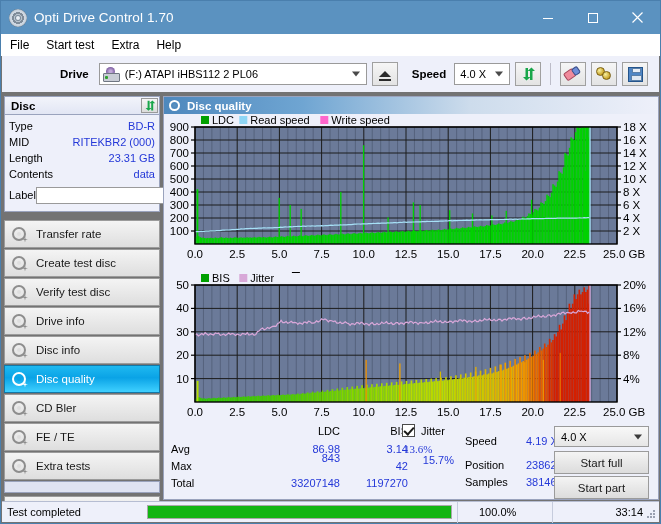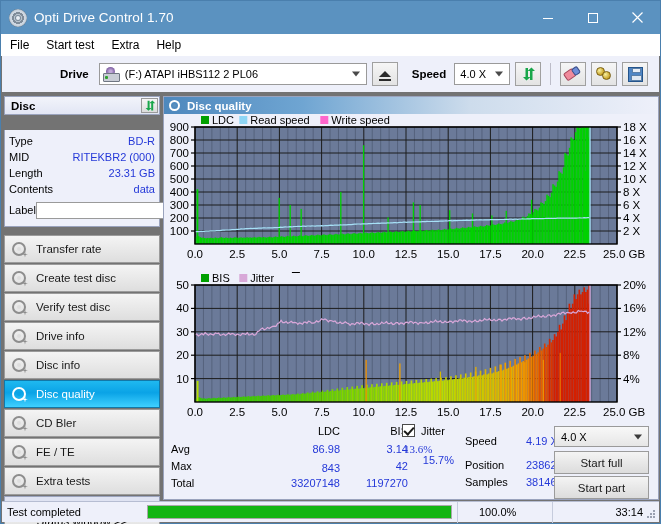--- a/index.html
+++ b/index.html
@@ -105,21 +105,20 @@
     display:flex;align-items:center;padding-left:6px;font-weight:bold;font-size:11.5px;position:relative;
   }
   .disc-head .btn-refresh{
     position:absolute;right:1px;top:1px;width:17px;height:15px;
     background:linear-gradient(#f6f6f6,#dcdcdc);border:1px solid #9a9a9a;box-sizing:border-box;
     display:flex;align-items:center;justify-content:center;
   }
   .disc-body{
     border:1px solid #9aa3bd;border-top:none;background:#eef0fa;box-sizing:border-box;
     padding:3px 4px 5px 4px;
-    margin-top:15px;
   }
   .drow{display:flex;justify-content:space-between;align-items:center;height:16px;font-size:11px;}
   .drow .k{color:#000;}
   .drow .v{color:#2438d8;}
   .label-row{display:flex;align-items:center;height:22px;margin-top:2px;}
   .label-row .k{width:52px;font-size:11px;}
   .label-input{flex:1;height:17px;background:#fff;border:1px solid #9a9a9a;box-sizing:border-box;margin-right:4px;}
   .cd-btn{
     width:21px;height:19px;background:linear-gradient(#f6f6f6,#dcdcdc);border:1px solid #9a9a9a;
     display:flex;align-items:center;justify-content:center;box-sizing:border-box;
@@ -1174,21 +1173,21 @@
 
     <div class="stats">
       <div class="statcell" style="left:118px;top:3px;width:58px;text-align:right;">LDC</div>
       <div class="statcell" style="left:186px;top:3px;width:58px;text-align:right;">BIS</div>
 
       <div class="statcell" style="left:7px;top:21px;">Avg</div>
       <div class="statval" style="left:118px;top:21px;width:58px;">86.98</div>
       <div class="statval" style="left:186px;top:21px;width:58px;">3.14</div>
 
       <div class="statcell" style="left:7px;top:38px;">Max</div>
-      <div class="statval" style="left:118px;top:40px;width:58px;">843</div>
+      <div class="statval" style="left:118px;top:30px;width:58px;">843</div>
       <div class="statval" style="left:186px;top:38px;width:58px;">42</div>
 
       <div class="statcell" style="left:7px;top:55px;">Total</div>
       <div class="statval" style="left:100px;top:55px;width:76px;">33207148</div>
       <div class="statval" style="left:178px;top:55px;width:66px;">1197270</div>
 
       <div class="chk" style="left:238px;top:2px;"></div>
       <div class="statcell" style="left:257px;top:3px;">Jitter</div>
       <div class="statval" style="left:240px;top:21px;width:50px;text-align:left;font-family:Liberation Serif, serif;">13.6%</div>
       <div class="statval" style="left:240px;top:32px;width:50px;text-align:right;">15.7%</div>

